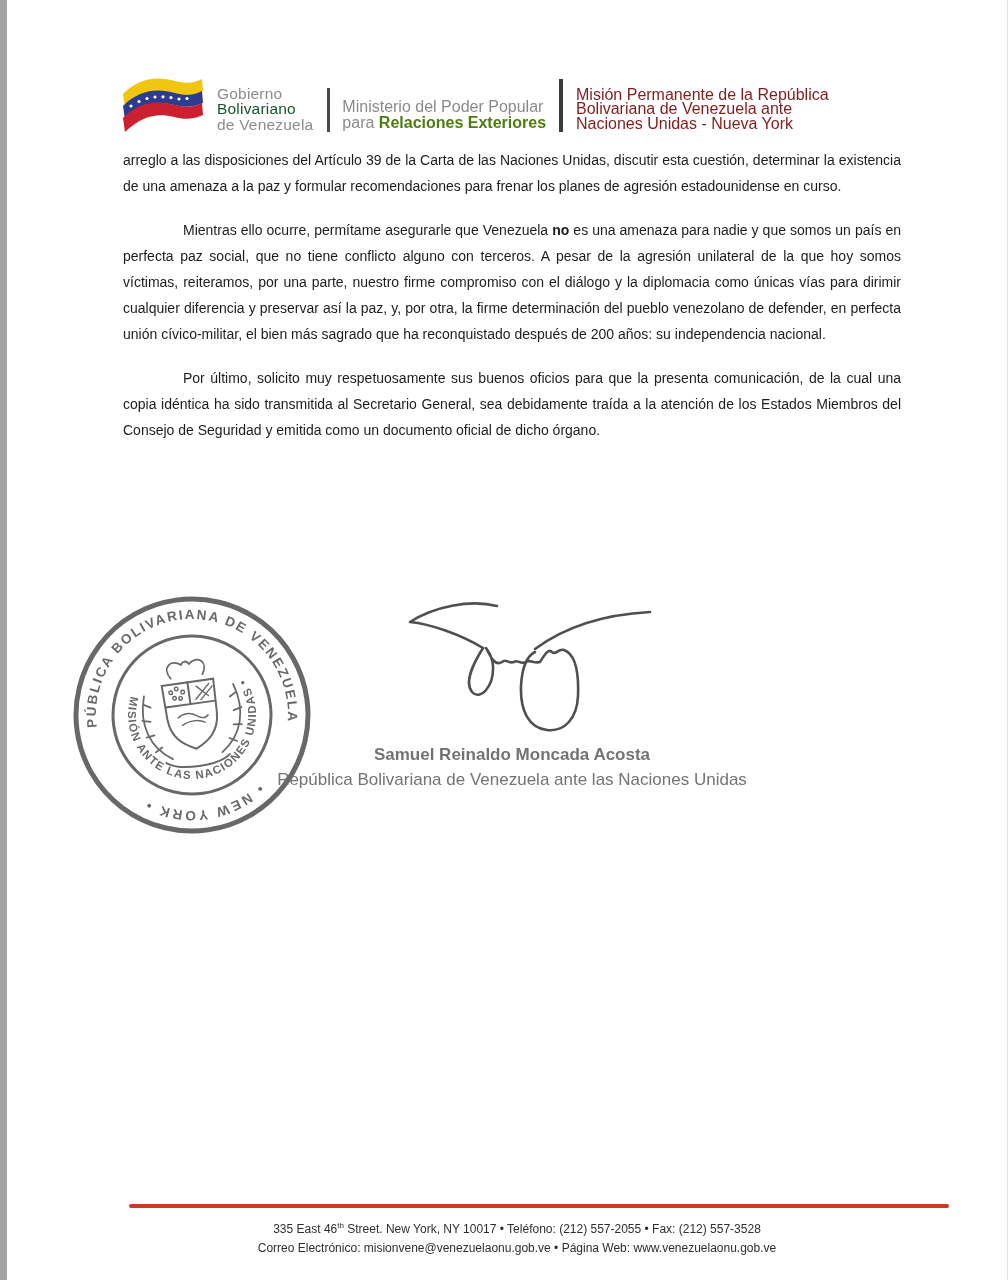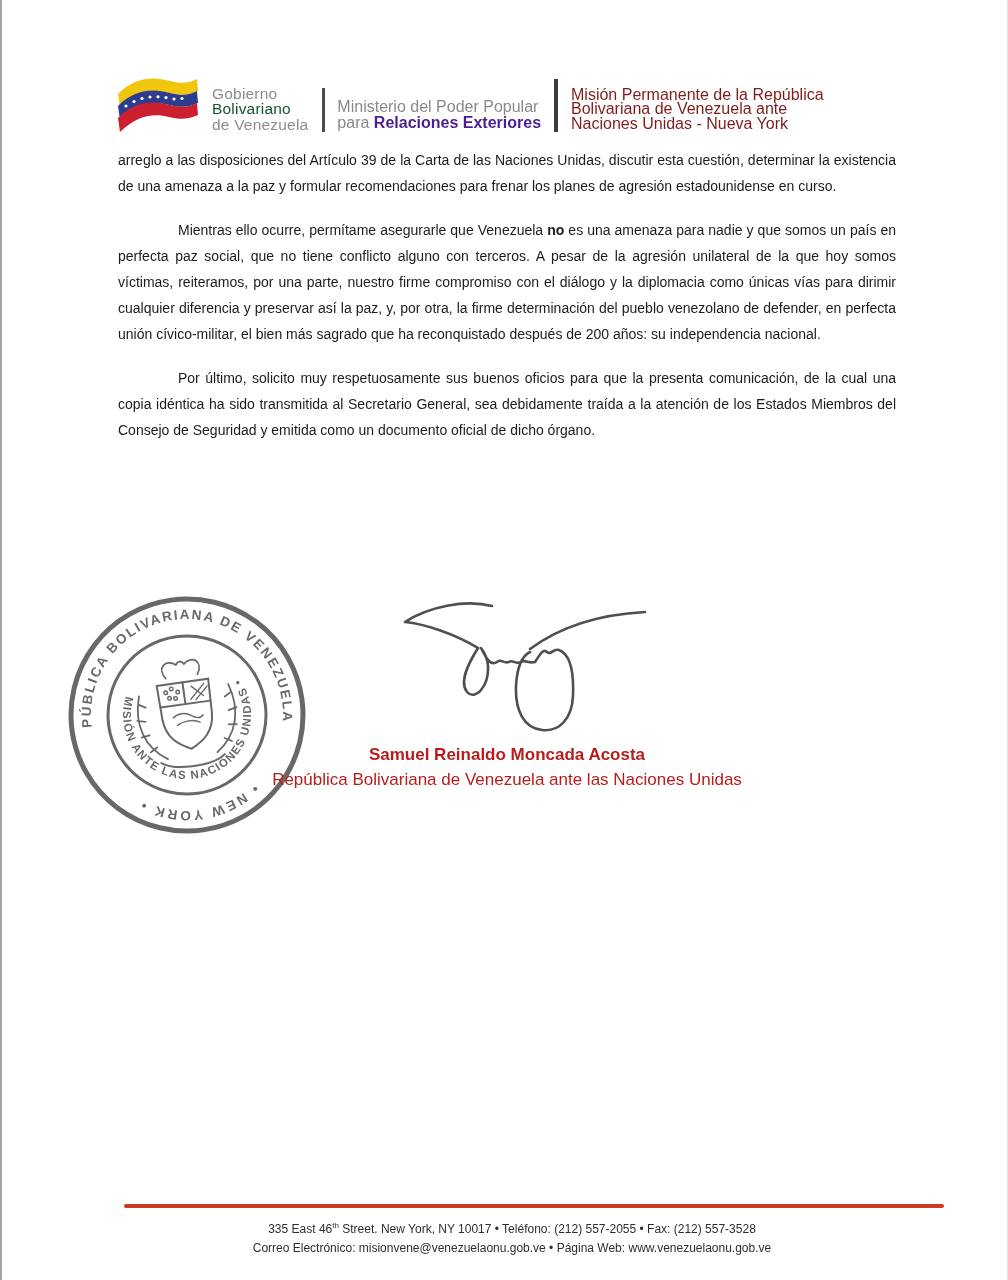--- a/index.html
+++ b/index.html
@@ -3,21 +3,21 @@
 <meta charset="utf-8">
 <style>
   * { margin: 0; padding: 0; box-sizing: border-box; }
   html, body { background: #fff; }
   .page {
     position: relative;
     width: 1008px;
     height: 1280px;
     margin: 0 auto;
     background: #ffffff;
-    border-left: 2px solid #a3a3a3;
+    border-left: 7px solid #a3a3a3;
     border-right: 1px solid #e3e3e0;
     font-family: "Liberation Sans", sans-serif;
     color: #1f1f1f;
     overflow: hidden;
   }
 
   
   .letterhead {
     position: absolute;
     left: 112px; top: 72px;
@@ -32,21 +32,21 @@
   }
   .lh-gov .bold { color: #14532d; font-weight: normal; }
   .vbar1 {
     width: 3px; height: 44px; background: #4a4a4a;
     margin: 0 12px 2px 14px;
   }
   .lh-ministry {
     font-size: 16px; line-height: 16px;
     color: #8a8a8a; margin-bottom: 3px;
   }
-  .lh-ministry .bold { color: #4c1d95; font-weight: bold; text-align: right; }
+  .lh-ministry .bold { color: #4d7c0f; font-weight: bold; text-align: right; }
   .vbar2 {
     width: 4px; height: 53px; background: #3c3c3c;
     margin: 0 13px 2px 13px;
   }
   .lh-mission {
     font-size: 16px; line-height: 14.5px;
     color: #7f1d1d; margin-bottom: 3px;
   }
 
   
@@ -78,21 +78,21 @@
     width: 290px; height: 160px;
     opacity: .9;
   }
   .sig-block {
     position: absolute;
     left: 116px; top: 742px;
     width: 778px;
     text-align: center;
     font-size: 17px;
     line-height: 25px;
-    color: #b91c1c;
+    color: #737373;
   }
   .sig-block .name { font-weight: bold; }
 
   
   .footer-rule {
     position: absolute;
     left: 122px; top: 1204px;
     width: 820px; height: 4px;
     background: #cd3a20;
     border-radius: 2px;

